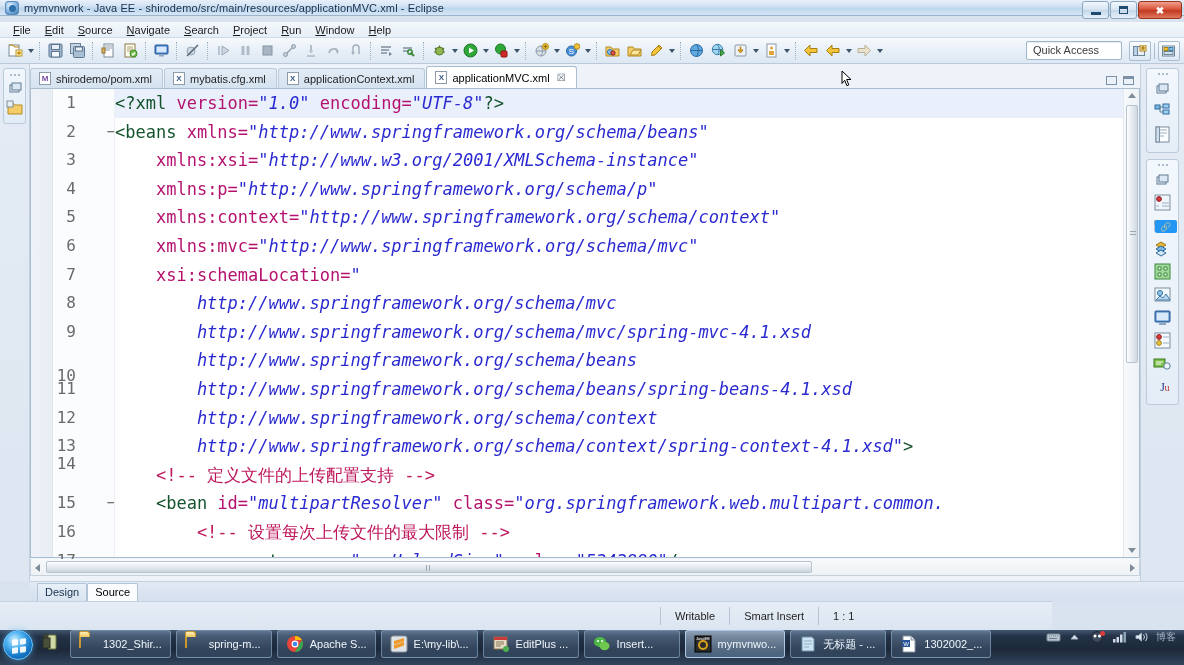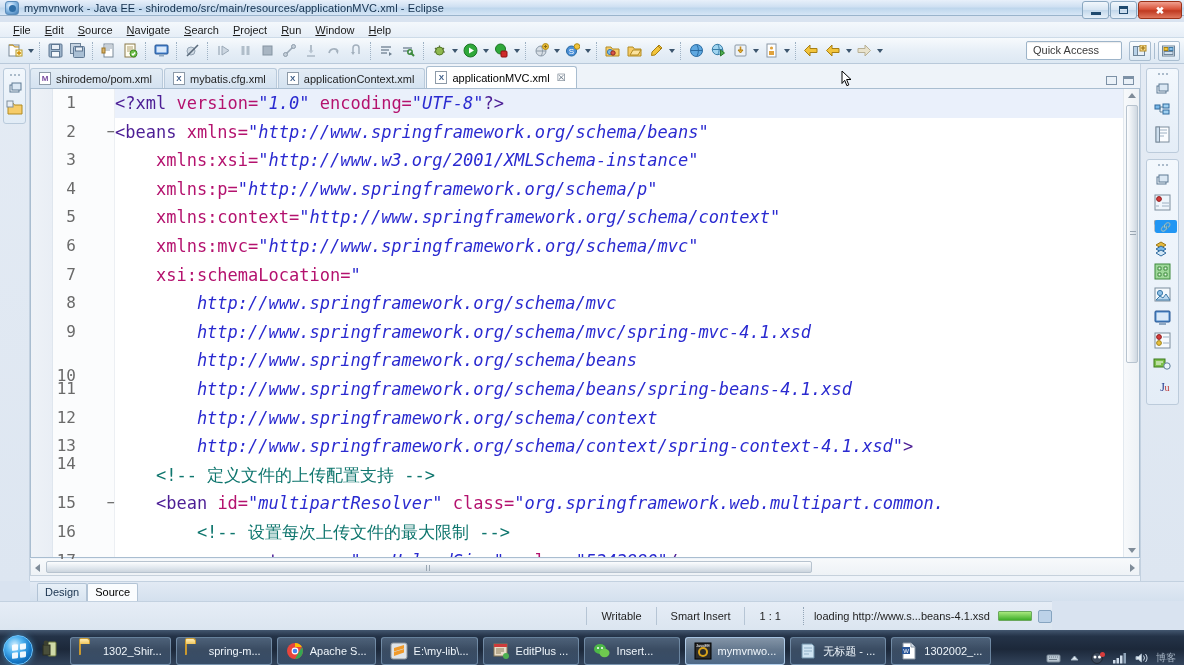--- a/index.html
+++ b/index.html
@@ -178,23 +178,23 @@
     font-family:"DejaVu Sans Mono","Liberation Mono",monospace;
     font-size:16px; color:#6a6a6a; line-height:28.6px;
   }
   .fold {
     position:absolute; left:76px; width:8px; text-align:center;
     font-family:"DejaVu Sans Mono",monospace; font-size:13px; color:#555;
     line-height:28.6px;
   }
   .row { position:absolute; left:0; right:0; height:28.6px; }
   .t-pink   { color:#b4126e; }
-  .t-purple { color:#4c1d95; }
+  .t-purple { color:#14532d; }
   .t-blue   { color:#2a2ad0; font-style:italic; }
-  .t-comment{ color:#0f766e; }
+  .t-comment{ color:#be185d; }
   .t-black  { color:#000; }
   .cursor-hl{ background:#eaf0fb; }
 
   .vscroll {
     position:absolute; right:0; top:0; width:16px; height:100%;
     background:linear-gradient(90deg,#f7f9fb,#eef2f6);
     border-left:1px solid #e3e9ef;
   }
   .vthumb{
     position:absolute; left:2px; top:16px; width:12px; height:258px;
@@ -261,21 +261,21 @@
     width:34px;height:10px;margin-left:8px;
     background:linear-gradient(180deg,#a8e87e,#3fae2a);
     border:1px solid #6aa85c; border-radius:1px;
   }
   .sb-icon{width:14px;height:13px;margin-left:6px;background:#bcd2e8;border:1px solid #86a4c0;border-radius:2px;position:relative;}
 
   
   .taskbar {
     position:absolute; left:0; top:630px; width:1184px; height:35px;
     background:linear-gradient(180deg, rgba(60,80,105,.96) 0%, rgba(30,45,66,.97) 18%, rgba(22,34,52,.97) 55%, rgba(44,62,86,.96) 100%);
-    display:flex; align-items:flex-end;
+    display:flex; align-items:flex-start;
   }
   .start-orb{
     width:30px;height:30px;margin-left:3px;border-radius:50%;flex:none;
     background: radial-gradient(circle at 38% 32%, #d6f0ff 0%, #54b6f2 30%, #1579c8 62%, #0a4f8e 100%);
     border:1px solid #6fc7ff; box-shadow:0 0 6px rgba(90,190,255,.55);
     position:relative;
   }
   .start-orb:after{
     content:""; position:absolute;left:7px;top:7px;width:16px;height:16px;
     background:
@@ -803,25 +803,20 @@
         <div class="ds-tab">Design</div>
         <div class="ds-tab active">Source</div>
       </div>
   </div>
 
   <div class="statusbar">
     <div class="sb-left"></div>
     <div class="sb-cell first">Writable</div>
     <div class="sb-cell">Smart Insert</div>
     <div class="sb-cell">1 : 1</div>
-    <div class="sb-dotted" style="display:flex;align-items:center;height:18px;">
-      <span style="font-size:11px;color:#1e1e1e;white-space:nowrap;">loading http://www.s...beans-4.1.xsd</span>
-      <span class="progbar"></span>
-      <span class="sb-icon"></span>
-    </div>
   </div>
 
   <div class="taskbar">
     <div class="start-orb">
       <span class="orb-flag">
           <i></i>
           <i></i>
           <i></i>
           <i></i>
         </span>

